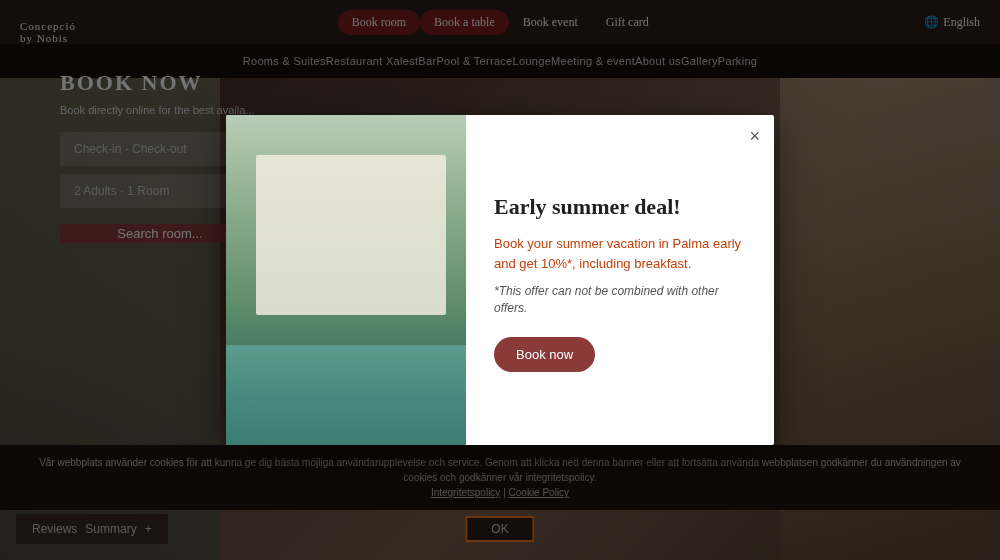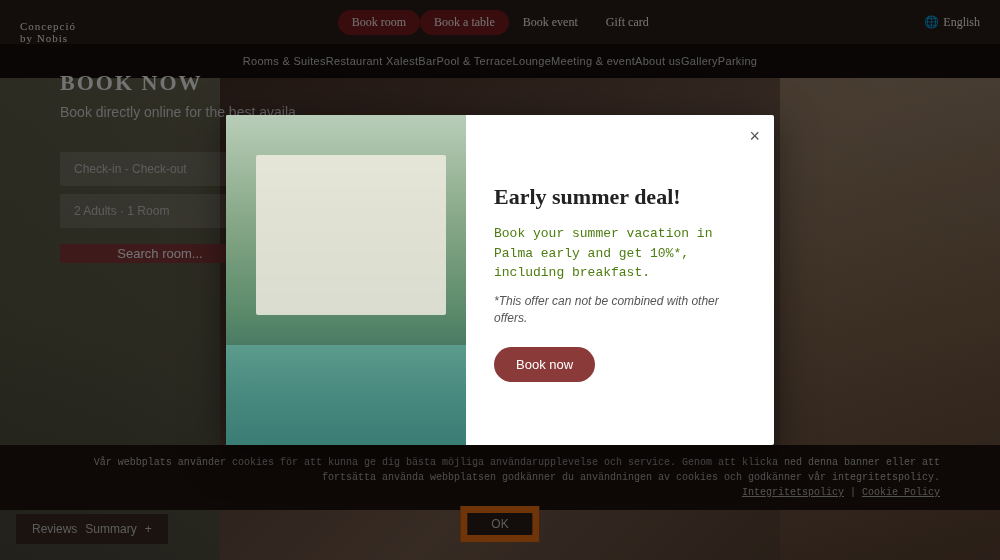--- a/index.html
+++ b/index.html
@@ -135,23 +135,23 @@
       color: #fff;
       z-index: 2;
     }
     .book-panel h2 {
       font-size: 22px;
       font-weight: bold;
       letter-spacing: 2px;
       margin-bottom: 8px;
     }
     .book-panel p {
-      font-size: 14px;
+      font-size: 11px;
       color: #ddd;
-      margin-bottom: 32px;
+      margin-bottom: 16px;
       font-family: Arial, sans-serif;
     }
     .book-input {
       background: rgba(255,255,255,0.15);
       border: none;
       padding: 10px 14px;
       color: #fff;
       font-size: 12px;
       width: 200px;
       display: block;
@@ -171,39 +171,39 @@
       margin-top: 8px;
     }
 
     
     .cookie-banner {
       position: absolute;
       bottom: 50px;
       left: 0;
       right: 0;
       background: rgba(30, 20, 15, 0.97);
-      padding: 10px 60px;
-      text-align: right;
+      padding: 10px 32px;
+      text-align: center;
       z-index: 5;
       color: #bbb;
       font-size: 10px;
-      font-family: Liberation Mono, monospace;
+      font-family: Liberation Sans, sans-serif;
       line-height: 1.5;
     }
     .cookie-banner a {
       color: #bbb;
       text-decoration: underline;
     }
     .cookie-ok-btn {
       position: absolute;
       bottom: 18px;
       left: 50%;
       transform: translateX(-50%);
       background: #2a1f1a;
-      border: 7px solid #f97316;
+      border: 2px solid #f97316;
       color: #ccc;
       padding: 4px 24px;
       font-size: 12px;
       cursor: pointer;
       z-index: 6;
       font-family: Arial, sans-serif;
     }
 
     
     .reviews-btn {
@@ -300,22 +300,22 @@
     .modal-title {
       font-size: 22px;
       font-weight: bold;
       color: #222;
       margin-bottom: 14px;
       font-family: Georgia, serif;
     }
 
     .modal-body {
       font-size: 13px;
-      color: #4d7c0f;
-      font-family: Liberation Mono, monospace;
+      color: #c2410c;
+      font-family: Liberation Sans, sans-serif;
       line-height: 1.5;
       margin-bottom: 10px;
     }
 
     .modal-note {
       font-size: 12px;
       color: #555;
       font-family: Arial, sans-serif;
       font-style: italic;
       line-height: 1.4;

